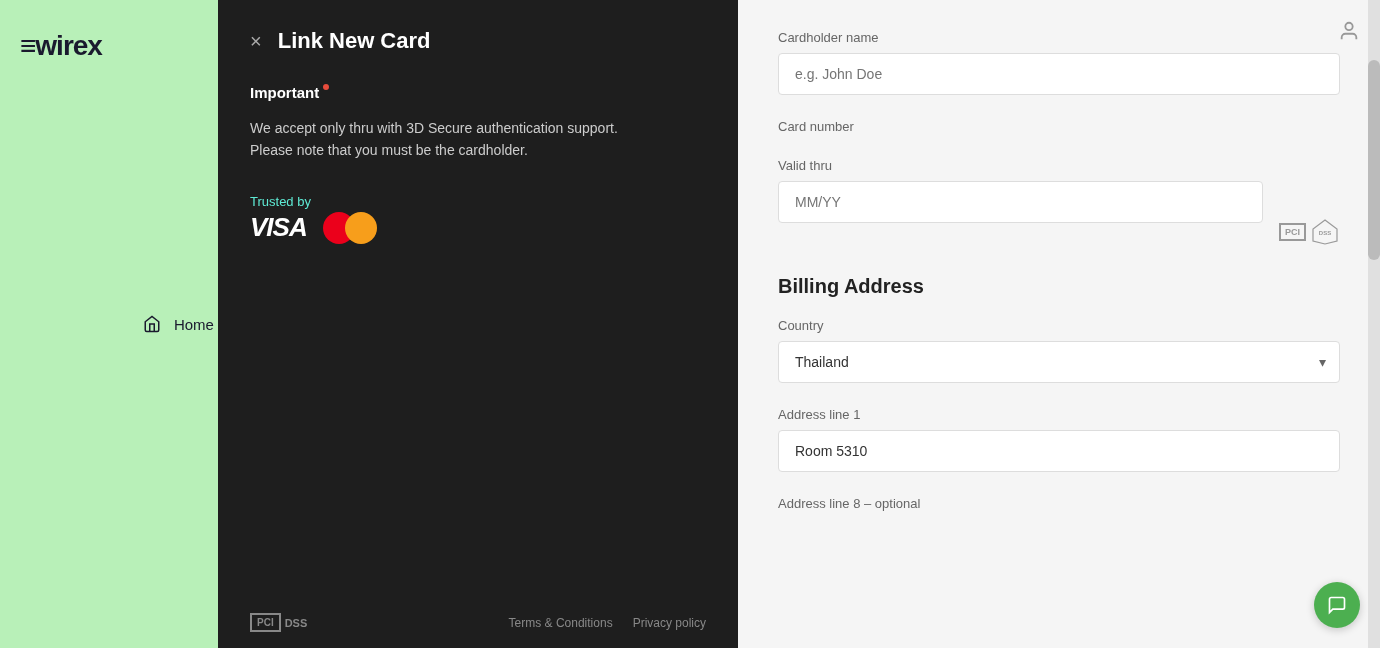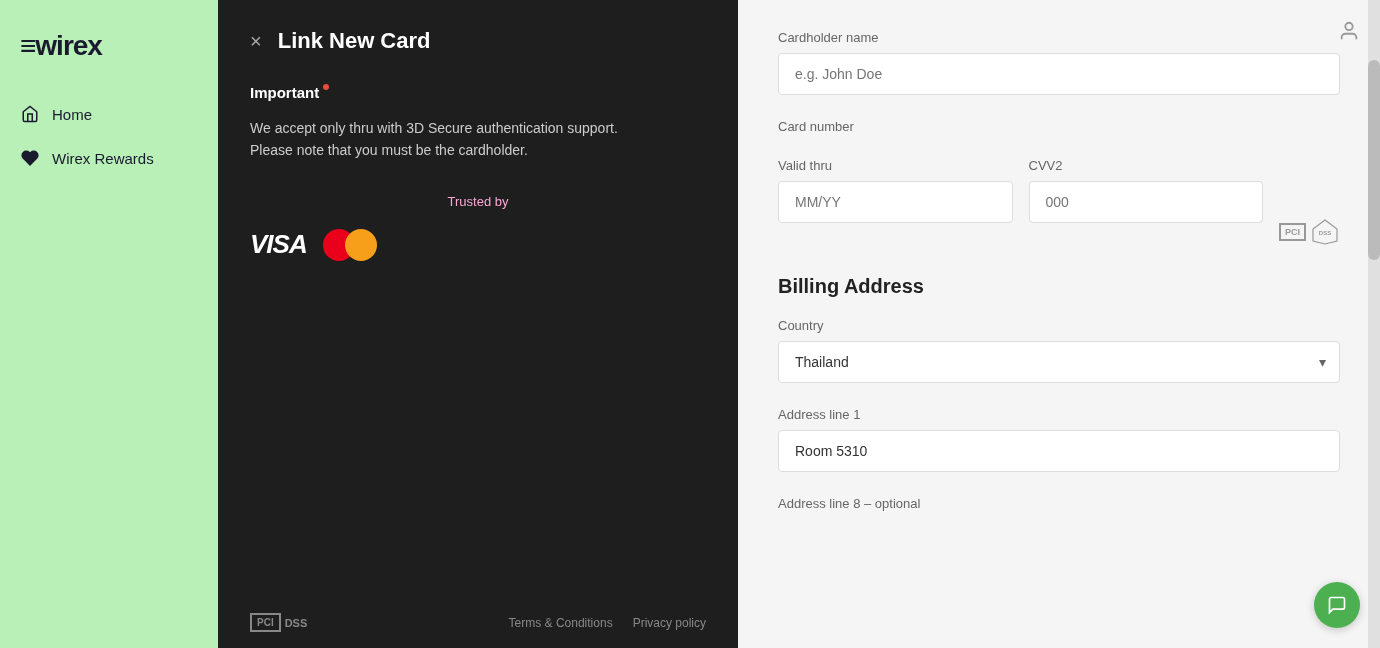--- a/index.html
+++ b/index.html
@@ -5,21 +5,21 @@
     * { margin: 0; padding: 0; box-sizing: border-box; }
     body { font-family: -apple-system, BlinkMacSystemFont, 'Segoe UI', sans-serif; display: flex; width: 1380px; height: 648px; overflow: hidden; }
 
     
     .sidebar {
       width: 218px;
       background: #b8f0b8;
       flex-shrink: 0;
       padding: 20px 0;
       display: flex;
-      flex-direction: column;
+      flex-direction: row;
     }
     .sidebar-logo {
       padding: 10px 20px 30px 20px;
       font-size: 28px;
       font-weight: 900;
       color: #1a1a2e;
       letter-spacing: -1px;
     }
     .sidebar-logo span { color: #1a1a2e; }
     .sidebar-item {
@@ -90,23 +90,22 @@
     }
     .panel-description {
       font-size: 14px;
       color: #ccc;
       line-height: 1.6;
       max-width: 380px;
       margin-bottom: 32px;
     }
     .trusted-by-label {
       font-size: 13px;
-      color: #f9a8d4;
-      margin-bottom: 20px;
-      text-align: center;
+      color: #5eead4;
+      margin-bottom: 3px;
     }
     .card-logos {
       display: flex;
       align-items: center;
       gap: 16px;
     }
     .visa-logo {
       font-size: 26px;
       font-weight: 900;
       color: #fff;
@@ -353,24 +352,20 @@
   </div>
 
   <div class="form-section">
     <label class="form-label">Card number</label>
   </div>
 
   <div class="form-row">
     <div class="form-section">
       <label class="form-label">Valid thru</label>
       <input class="form-input" type="text" placeholder="MM/YY" style="">
-    </div>
-    <div class="form-section">
-      <label class="form-label">CVV2</label>
-      <input class="form-input" type="text" placeholder="000" style="">
     </div>
     <div class="pci-area">
       <div class="pci-badge-right">
         <span class="pci-box-right">PCI</span>
         <svg width="30" height="30" viewBox="0 0 50 50" fill="none">
           <polygon points="25,5 45,20 45,40 25,45 5,40 5,20" stroke="#999" stroke-width="2" fill="none"></polygon>
           <text x="50%" y="55%" dominant-baseline="middle" text-anchor="middle" fill="#999" font-size="10" font-weight="bold">DSS</text>
         </svg>
       </div>
     </div>

